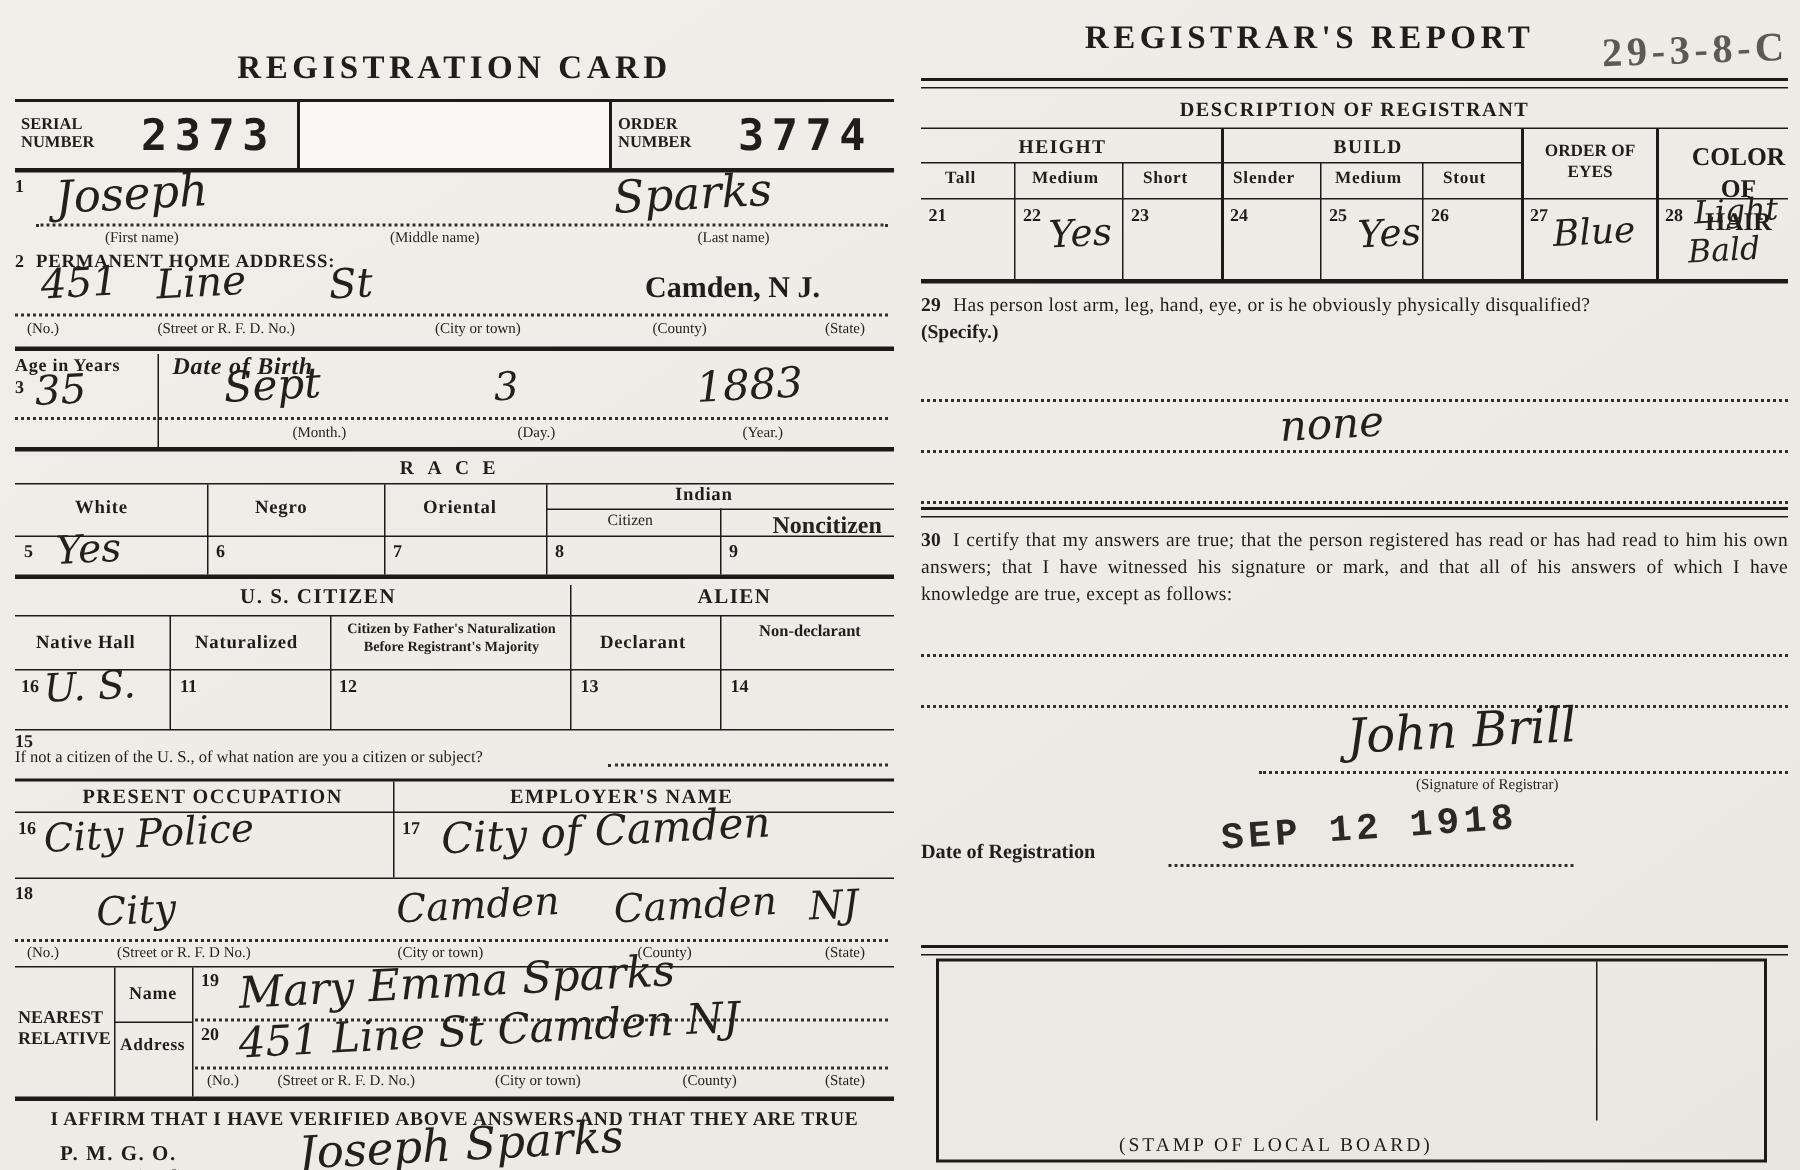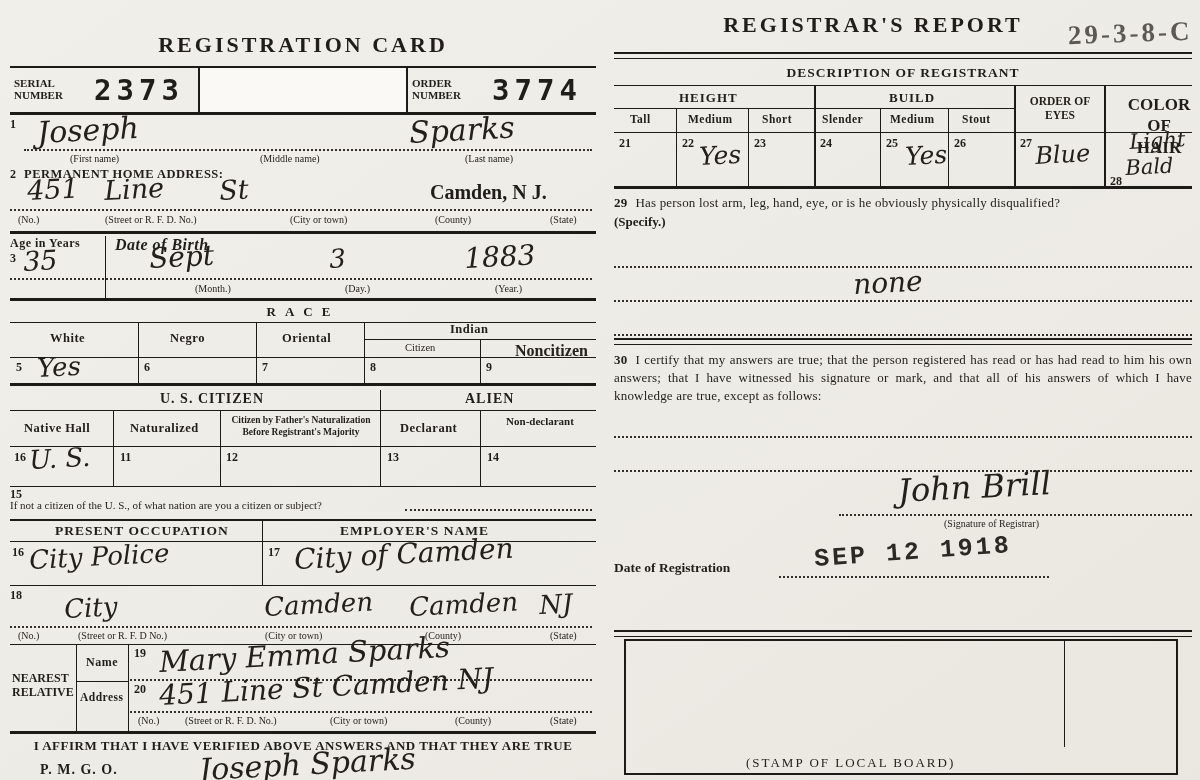--- a/index.html
+++ b/index.html
@@ -238,21 +238,21 @@
       <span class="cellnum abs" style="left:5px;top:50px;">21</span>
       <span class="cellnum abs" style="left:68px;top:50px;">22</span>
       <span class="script abs" style="left:86px;top:56px;font-size:25px;">Yes</span>
       <span class="cellnum abs" style="left:140px;top:50px;">23</span>
       <span class="cellnum abs" style="left:206px;top:50px;">24</span>
       <span class="cellnum abs" style="left:272px;top:50px;">25</span>
       <span class="script abs" style="left:292px;top:56px;font-size:25px;">Yes</span>
       <span class="cellnum abs" style="left:340px;top:50px;">26</span>
       <span class="cellnum abs" style="left:406px;top:50px;">27</span>
       <span class="script abs" style="left:422px;top:56px;font-size:24px;">Blue</span>
-      <span class="cellnum abs" style="left:496px;top:50px;margin-top:38px;">28</span>
+      <span class="cellnum abs" style="left:496px;top:50px;">28</span>
       <span class="script abs" style="left:516px;top:44px;font-size:21px;">Light</span>
       <span class="script abs" style="left:512px;top:70px;font-size:21px;">Bald</span>
     </div>
 
     <div class="rel" style="height:44px;padding-top:5px;">
       <span class="p30" style="display:block;">
         <b style="margin-right:8px;">29</b><span>Has person lost arm, leg, hand, eye, or is he obviously physically disqualified?</span>
       </span>
       <span style="font-size:13px;font-weight:bold;">(Specify.)</span>
     </div>

